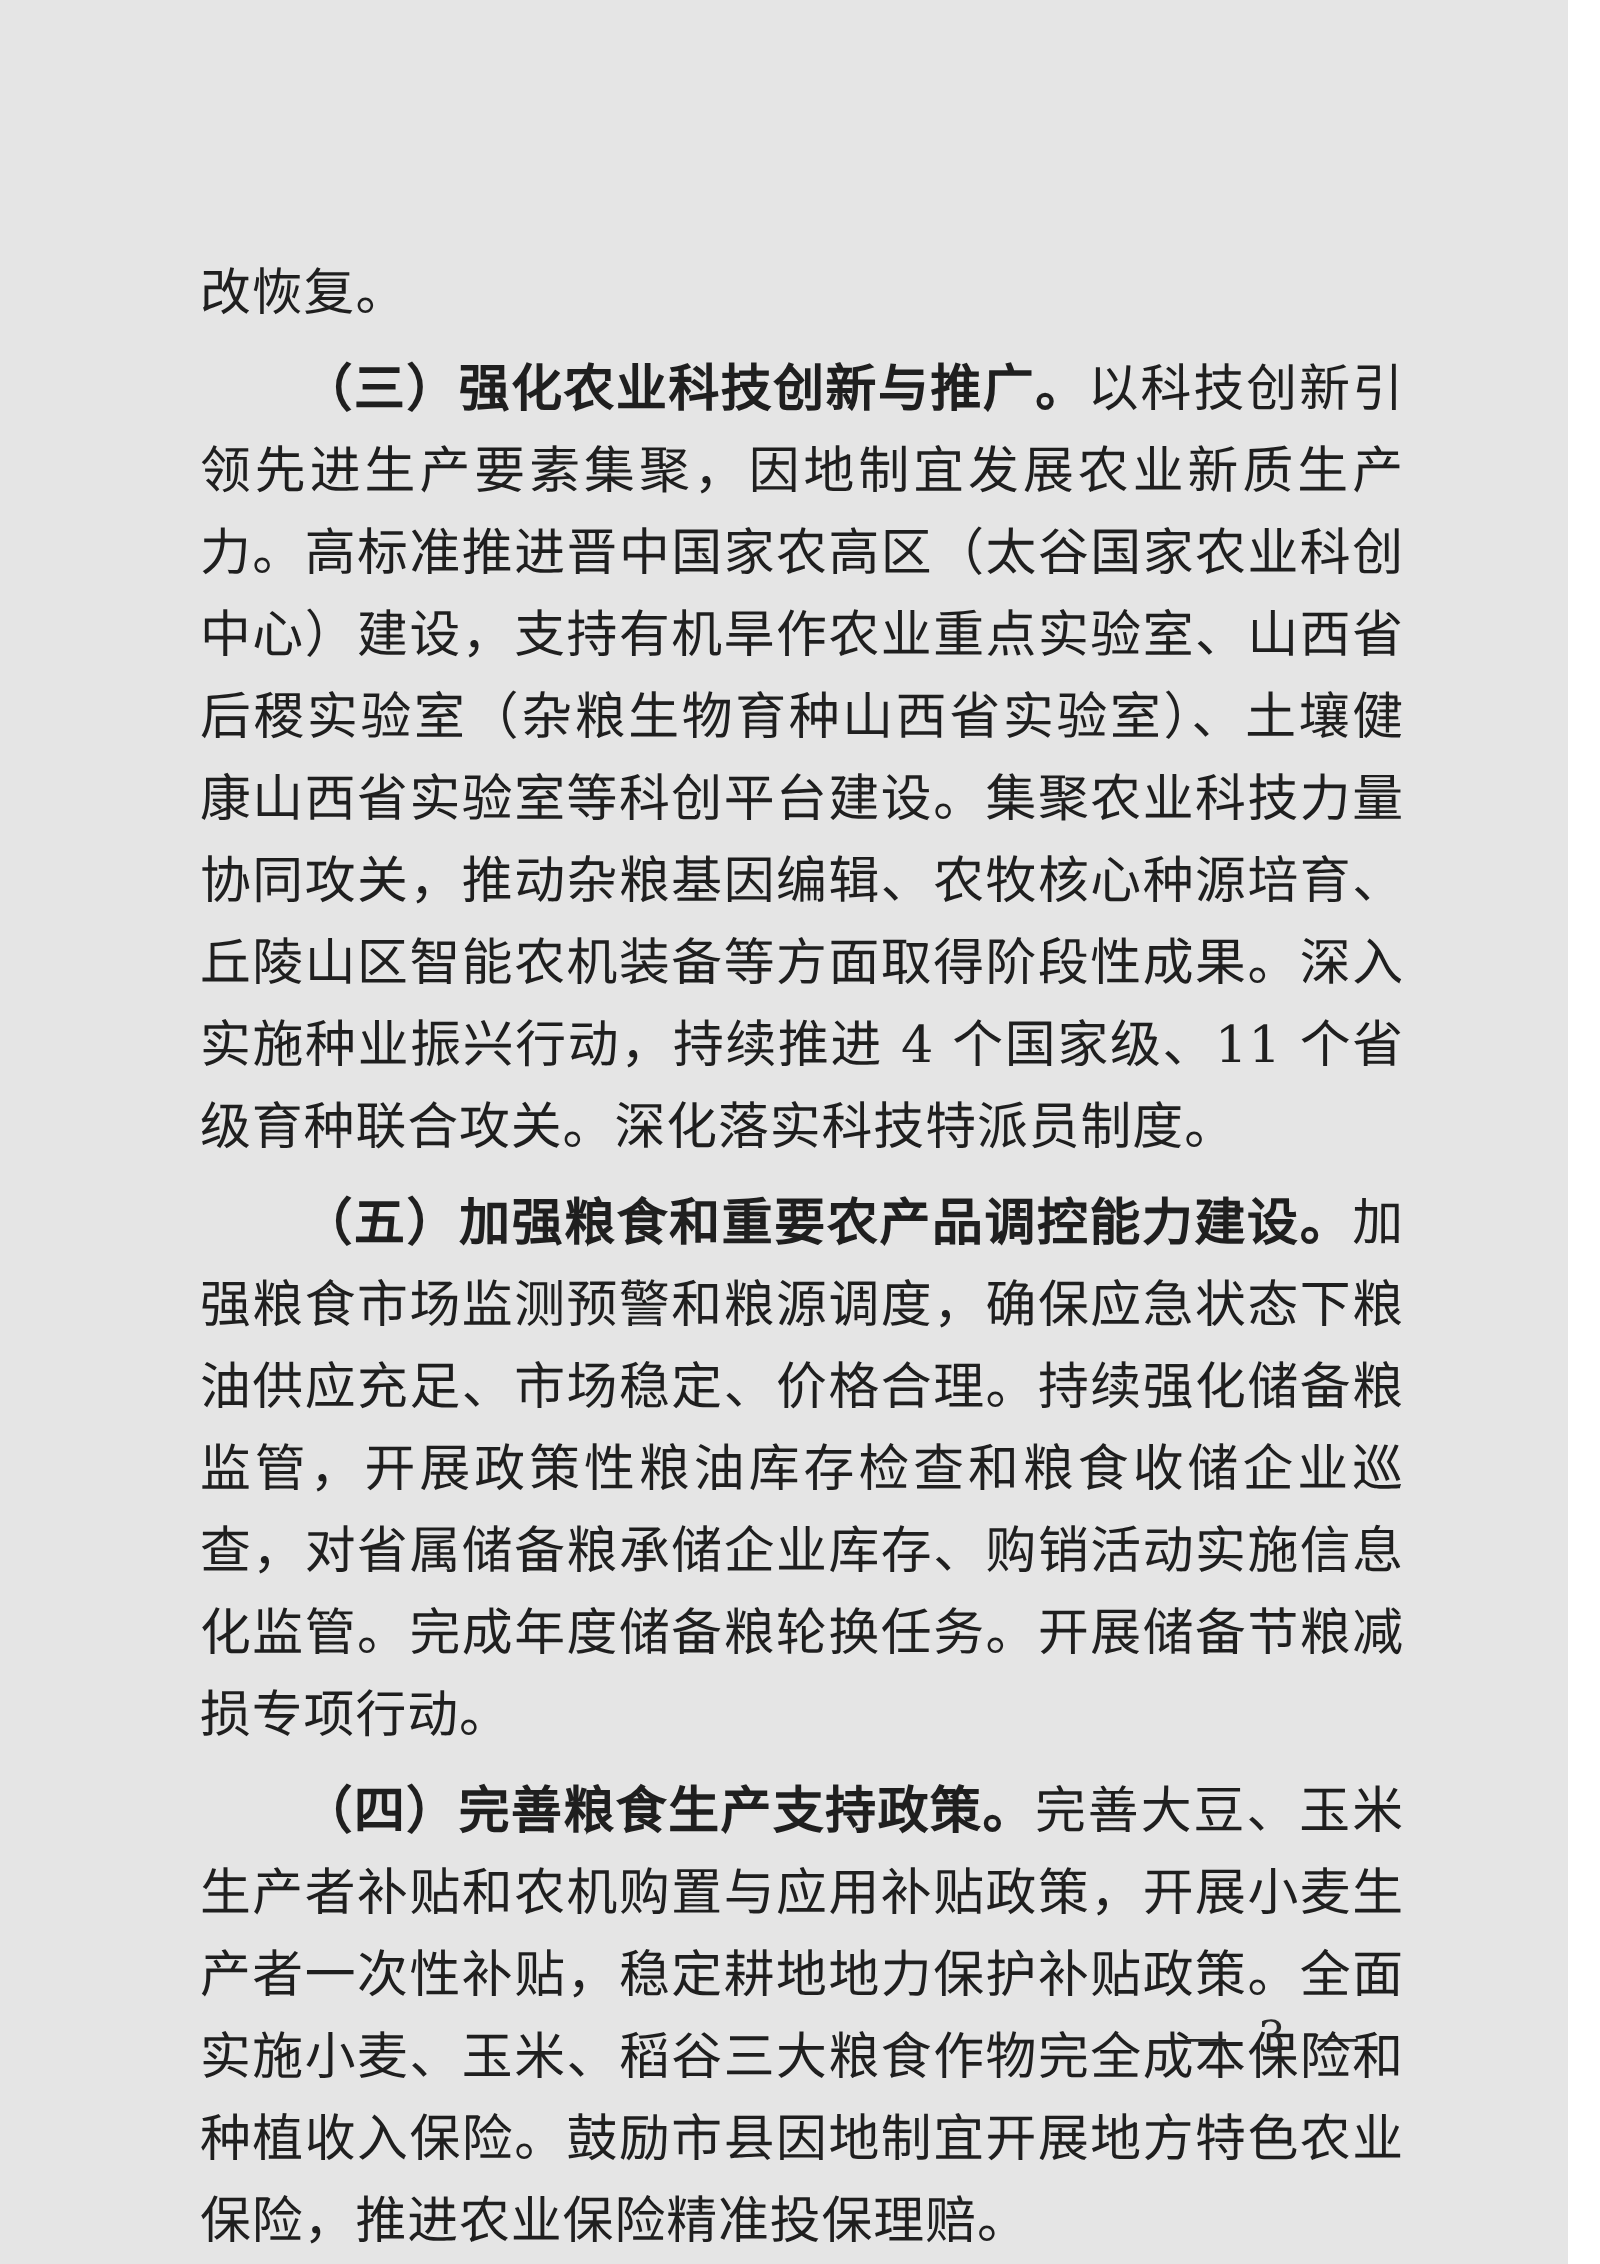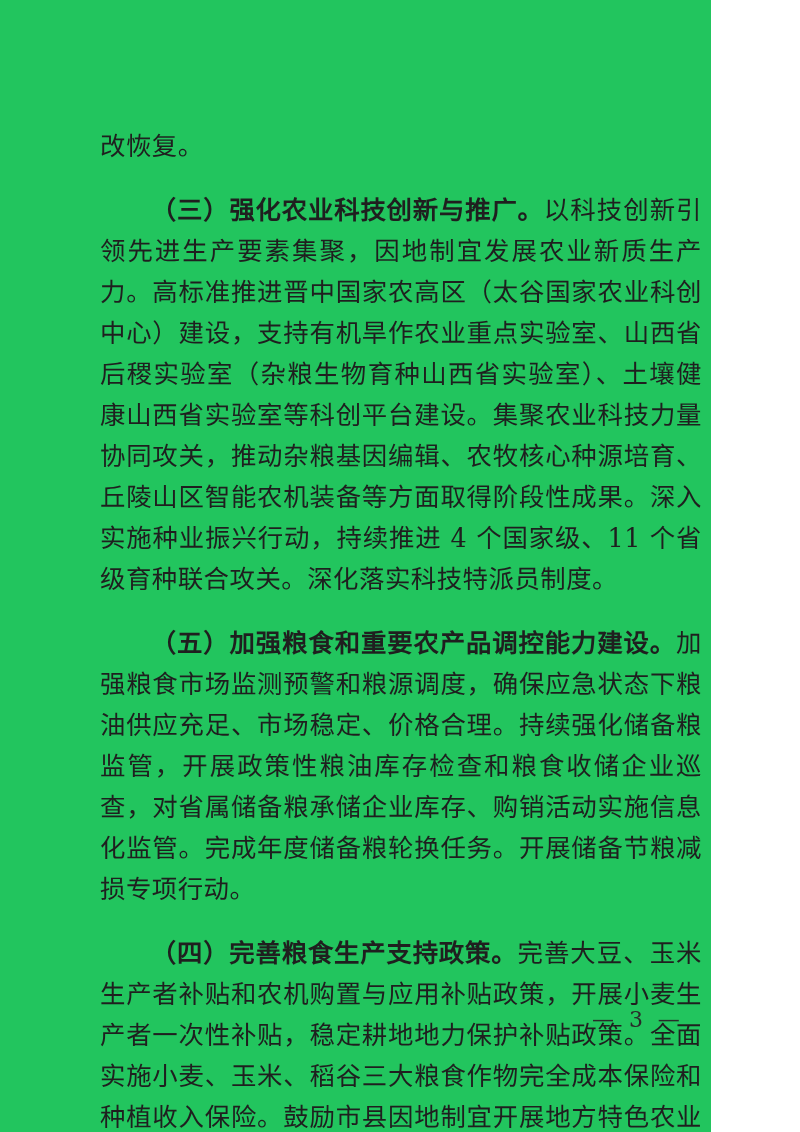--- a/index.html
+++ b/index.html
@@ -4,23 +4,23 @@
 <title>Document Page 3</title>
 <style>
   html, body {
     margin: 0;
     padding: 0;
     background: #ffffff;
   }
 
   .page {
     position: relative;
-    width: 711px;
+    width: 784px;
     height: 1132px;
-    background: #22c55e;
+    background: #e5e5e5;
     overflow: hidden;
     font-family: "DejaVu Serif", "Liberation Serif", serif;
     color: #1d1d1d;
   }
 
   
   .text-column {
     position: absolute;
     left: 100px;
     top: 126px;
@@ -41,21 +41,21 @@
   }
 
   
   .para.continuation {
     text-indent: 0;
   }
 
   
   .para.section {
     text-indent: 2em;
-    margin-top: 23px;
+    margin-top: 7px;
   }
 
   
   .heading-run-in {
     font-weight: 700;
     letter-spacing: 0.01em;
   }
 
   
   .footer {

